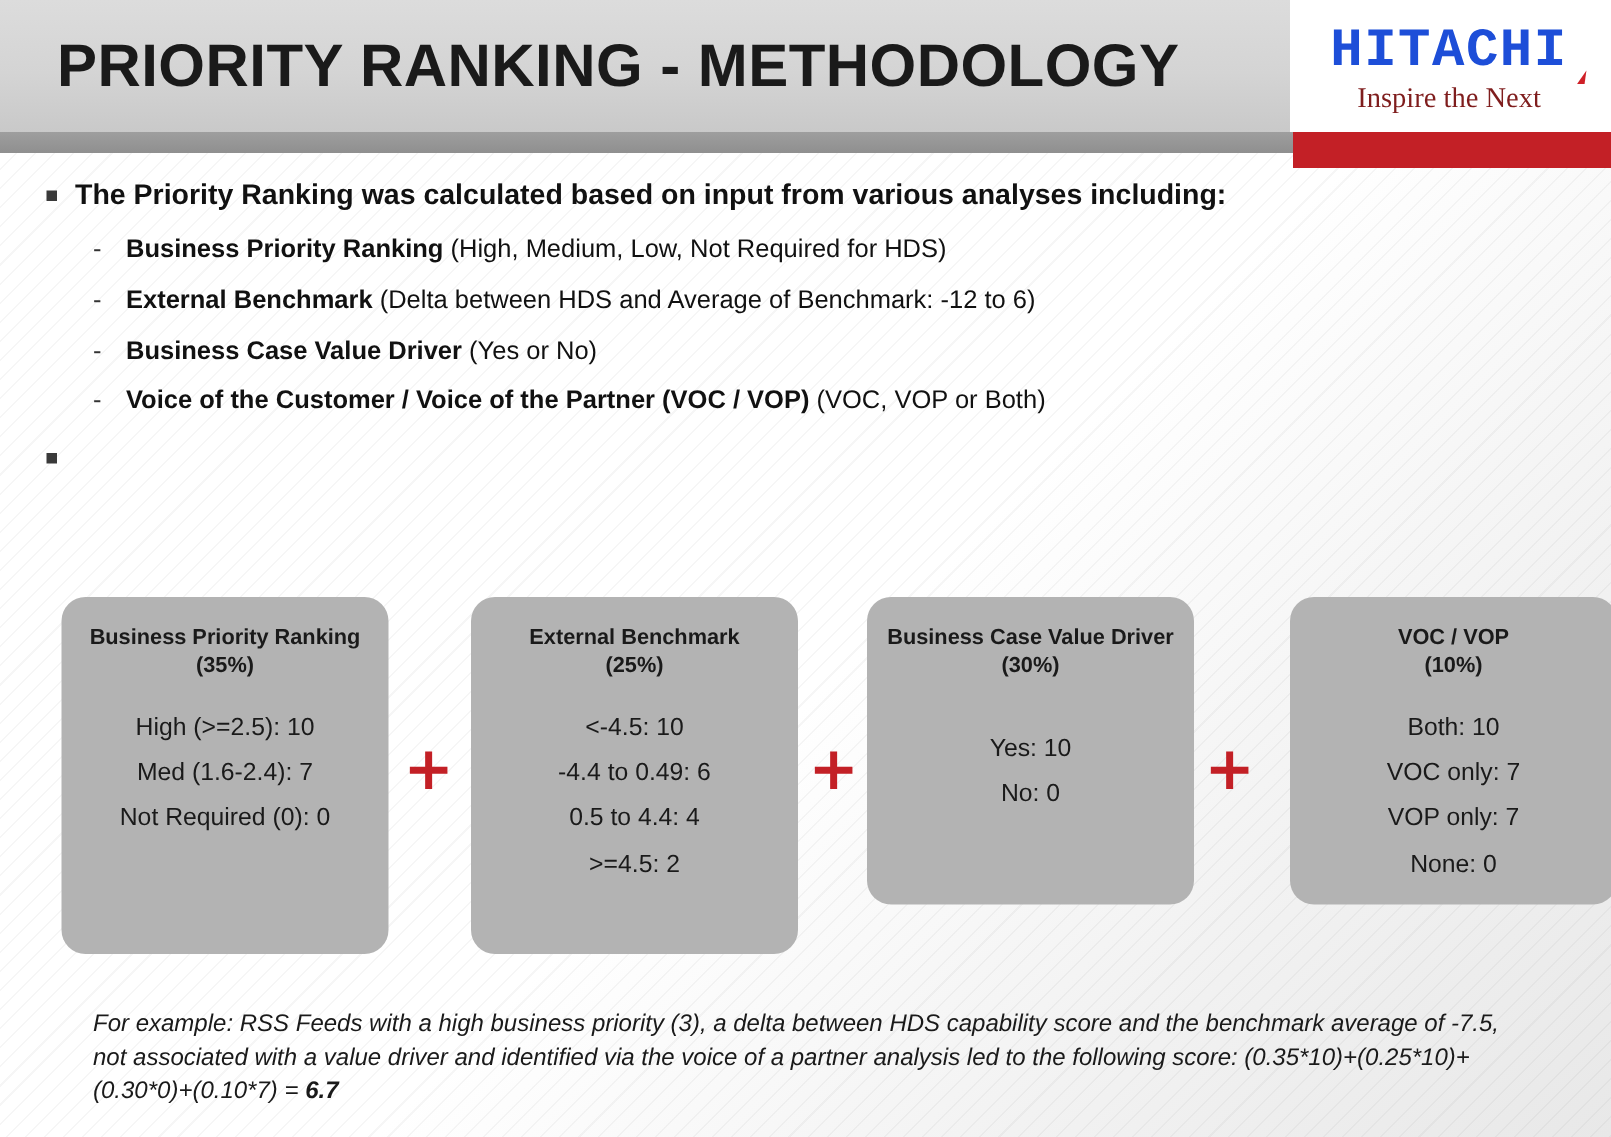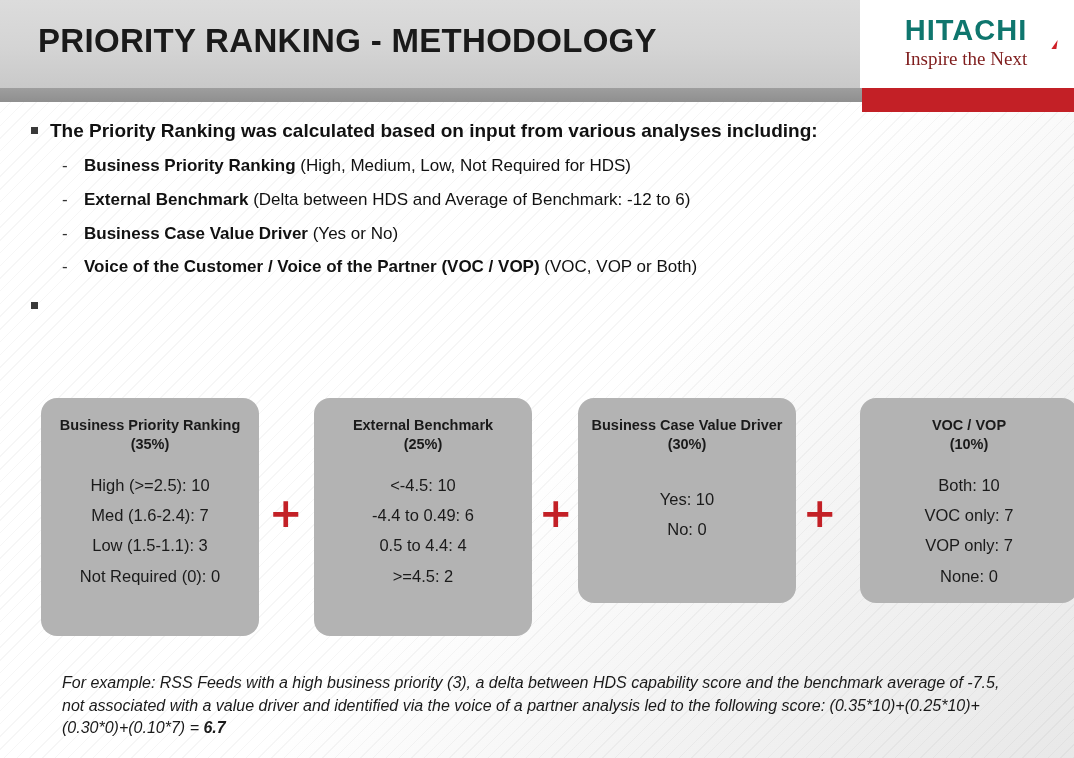--- a/index.html
+++ b/index.html
@@ -35,21 +35,21 @@
     position: absolute;
     left: 0; top: 0;
     width: 1074px;
     height: 88px;
     background: linear-gradient(to bottom, #dcdcdc 0%, #d4d4d4 55%, #c9c9c9 100%);
   }
   .header-title {
     position: absolute;
     left: 38px;
     top: 22px;
-    font-size: 33px;
+    font-size: 40px;
     font-weight: bold;
     color: #1a1a1a;
     letter-spacing: 0.3px;
     white-space: nowrap;
   }
   .header-white-block {
     position: absolute;
     right: 0;
     top: 0;
     width: 214px;
@@ -57,24 +57,24 @@
     background: #ffffff;
   }
   .logo-wrap {
     position: absolute;
     right: 18px;
     top: 16px;
     width: 180px;
     text-align: center;
   }
   .logo-main {
-    font-family: Liberation Sans, sans-serif;
-    font-size: 29px;
-    font-weight: bold;
-    color: #0f766e;
+    font-family: Liberation Mono, monospace;
+    font-size: 36px;
+    font-weight: bold;
+    color: #1d4ed8;
     letter-spacing: 1px;
     line-height: 1;
   }
   .logo-sub {
     font-family: "Liberation Serif", serif;
     font-size: 19px;
     color: #7f1d1d;
     line-height: 1.15;
     margin-top: 3px;
     position: relative;
@@ -275,21 +275,20 @@
   </div>
 
   <div class="boxes">
 
     <div class="box" id="box-0">
       <div class="box-title">Business Priority Ranking
 (35%)</div>
       <div class="box-lines">
         <div class="box-line">High (&gt;=2.5): 10</div>
         <div class="box-line">Med (1.6-2.4): 7</div>
-        <div class="box-line">Low (1.5-1.1): 3</div>
         <div class="box-line">Not Required (0): 0</div>
       </div>
     </div>
 
     <div class="plus" id="plus-0">+</div>
 
     <div class="box" id="box-1">
       <div class="box-title">External Benchmark
 (25%)</div>
       <div class="box-lines">

